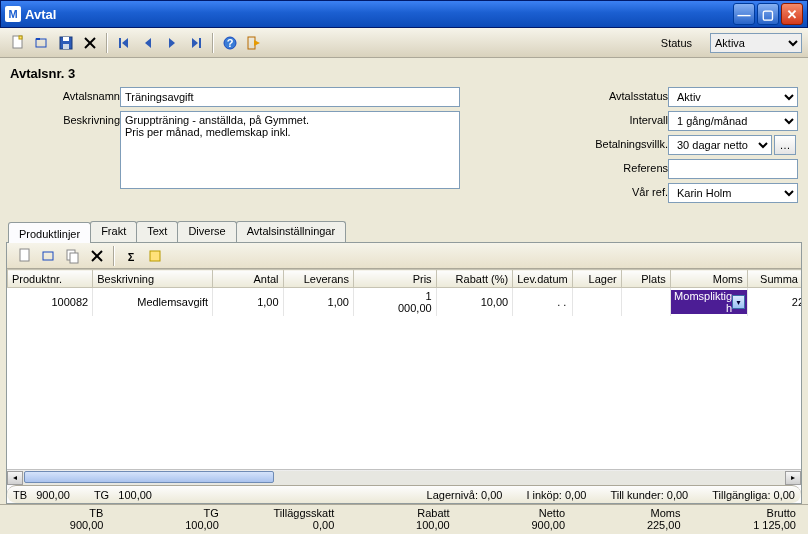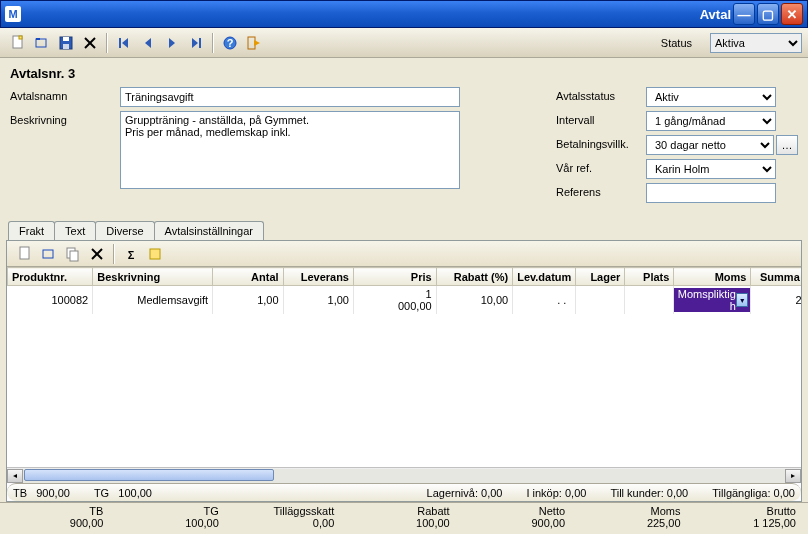--- a/index.html
+++ b/index.html
@@ -1,53 +1,53 @@
 <!DOCTYPE html>
 <html><head>
 <meta charset="utf-8">
 <style>
   * { box-sizing: border-box; margin: 0; padding: 0; font-family: Tahoma, Arial, sans-serif; font-size: 11px; }
   body { background: #ece9d8; width: 808px; height: 534px; overflow: hidden; }
 
   .titlebar { height: 28px; background: linear-gradient(#3c81f3,#1b5fd1 45%,#0d4bb8); display:flex; align-items:center; color:#fff; padding:0 4px; border:1px solid #001a6b; }
   .titlebar .icon { width:16px;height:16px;background:#fff;border-radius:2px;display:inline-flex;align-items:center;justify-content:center;color:#1b5fd1;font-weight:bold;margin-right:4px; }
-  .titlebar .title { flex:1; font-size:13px; font-weight:bold;text-align:right; }
+  .titlebar .title { flex:1; font-size:13px; font-weight:bold; }
   .titlebar .winbtn { width:22px;height:22px;background:linear-gradient(#87b1f3,#2864c9);border:1px solid #003b9c;border-radius:3px;margin-left:2px;display:flex;align-items:center;justify-content:center;color:#fff;font-weight:bold;cursor:pointer; }
   .titlebar .winbtn.close { background:linear-gradient(#f58b6a,#d43a1d); border-color:#8b1a00; }
   .titlebar .winbtn span{font-size:13px;line-height:1;}
 
   .toolbar { height:30px; background:linear-gradient(#f6f4ea,#d9d2bd); border-bottom:1px solid #aca899; display:flex; align-items:center; padding:0 6px; }
   .tbbtn { width:18px;height:18px;margin:0 3px;display:inline-flex;align-items:center;justify-content:center;border:1px solid transparent;cursor:pointer; }
   .tbsep { width:2px;height:20px;border-left:1px solid #aca899;border-right:1px solid #fff;margin:0 4px; }
   .toolbar .flex { flex:1; }
   .toolbar .status-label { color:#000; margin-right:18px; }
   .toolbar select { width:92px; height:20px; font-size:11px; border:1px solid #7f9db9; }
 
   .form-area { padding:4px 10px 6px 10px; }
   .avtalsnr { font-size:13px; font-weight:bold; color:#000; margin:4px 0 6px 0; }
   .form-grid { display:flex; }
   .col-left { width:480px; }
   .col-right { flex:1; padding-left:90px; }
   .row { display:flex; align-items:flex-start; margin-bottom:4px; }
-  .row label { width:110px; padding-top:3px; }
+  .row label { width:110px; padding-top:3px;text-align:right; }
   .row input[type=text], .row select { border:1px solid #7f9db9; background:#fff; height:20px; padding:0 4px; font-size:11px; }
   .row textarea { border:1px solid #7f9db9; background:#fff; font-size:11px; padding:2px 4px; resize:none; }
   .rgt-input { width:130px; }
   .dotbtn { width:22px; height:20px; border:1px solid #7f9db9; background:linear-gradient(#fff,#e4e4e4); margin-left:2px; cursor:pointer; display:flex;align-items:center;justify-content:center; }
 
   .tabs { display:flex; margin:8px 0 0 8px; position:relative; z-index:2; }
   .tab { border:1px solid #919b9c; border-bottom:none; padding:3px 10px; margin-right:-1px; background:#f0f0ea; cursor:pointer; border-radius:3px 3px 0 0; }
   .tab.active { background:#fcfcfe; padding-top:5px; position:relative; top:1px; }
   .tabpanel { margin:0 6px; border:1px solid #919b9c; background:#fcfcfe; padding:0; }
 
   .subtoolbar { height:26px; background:linear-gradient(#f6f4ea,#e8e1cb); border-bottom:1px solid #aca899; display:flex; align-items:center; padding:0 6px; }
 
   .grid-wrap { height:200px; overflow:hidden; position:relative; background:#fff; }
   .grid { width:100%; border-collapse:collapse; }
-  .grid th { background:linear-gradient(#fdfdfd,#ece9d8); border:1px solid #c6c3b3; font-weight:bold; text-align:right; padding:2px 4px; height:18px; white-space:nowrap; }
+  .grid th { background:linear-gradient(#fdfdfd,#ece9d8); border:1px solid #c6c3b3; font-weight:normal; text-align:right; padding:2px 4px; height:18px; white-space:nowrap; }
   .grid th:first-child, .grid th:nth-child(2) { text-align:left; }
   .grid td { border-right:1px solid #e5e5e5; padding:2px 4px; height:18px; text-align:right; }
   .grid td:first-child, .grid td:nth-child(2), .grid td:nth-child(7), .grid td:nth-child(8), .grid td:nth-child(9) { text-align:left; }
   .grid tr.sel td { color:#000;padding-left:44px; }
   .moms-cell { background:#4c1d95; color:#fff; padding:0 2px; display:flex; align-items:center; justify-content:center; }
   .moms-cell .dd { width:14px;height:14px;background:linear-gradient(#dbeaff,#9cc1f3);border:1px solid #3a6ea5;display:flex;align-items:center;justify-content:center;font-size:8px;color:#003; }
 
   .hscroll { height:16px; background:linear-gradient(#eeeeee,#d8d8d8); border-top:1px solid #c1c1c1; display:flex; align-items:center; }
   .hscroll .arrow { width:16px;height:14px;background:linear-gradient(#f6f6f6,#d0d0d0);border:1px solid #9e9e9e;display:flex;align-items:center;justify-content:center;font-size:8px;cursor:pointer; }
   .hscroll .track { flex:1; height:14px; background:#e7e7e1; position:relative; }
@@ -166,36 +166,37 @@
       <div class="row">
         <label style="width:90px">Avtalsstatus</label>
         <select class="rgt-input"><option>Aktiv</option></select>
       </div>
       <div class="row">
         <label style="width:90px">Intervall</label>
         <select class="rgt-input"><option>1 gång/månad</option></select>
       </div>
       <div class="row">
         <label style="width:90px">Betalningsvillk.</label>
-        <select class="rgt-input" style="width:128px"><option>30 dagar netto</option></select>
+        <select class="rgt-input" style="width:104px"><option>30 dagar netto</option></select>
         <span class="dotbtn">…</span>
+      </div>
+      <div class="row">
+        <label style="width:90px">Referens</label>
+        <input type="text" class="rgt-input" value="" style="">
       </div>
       <div class="row">
         <label style="width:90px">Vår ref.</label>
         <select class="rgt-input"><option>Karin Holm</option></select>
       </div>
-      <div class="row">
-        <label style="width:90px">Referens</label>
-        <input type="text" class="rgt-input" value="" style="">
-      </div>
     </div>
   </div>
 </div>
 
 <div class="tabs">
+  <div class="tab active">Produktlinjer</div>
   <div class="tab">Frakt</div>
   <div class="tab">Text</div>
   <div class="tab">Diverse</div>
   <div class="tab">Avtalsinställningar</div>
 </div>
 
 <div class="tabpanel">
   <div class="subtoolbar">
     <span class="tbbtn">
         <svg viewBox="0 0 16 16">

